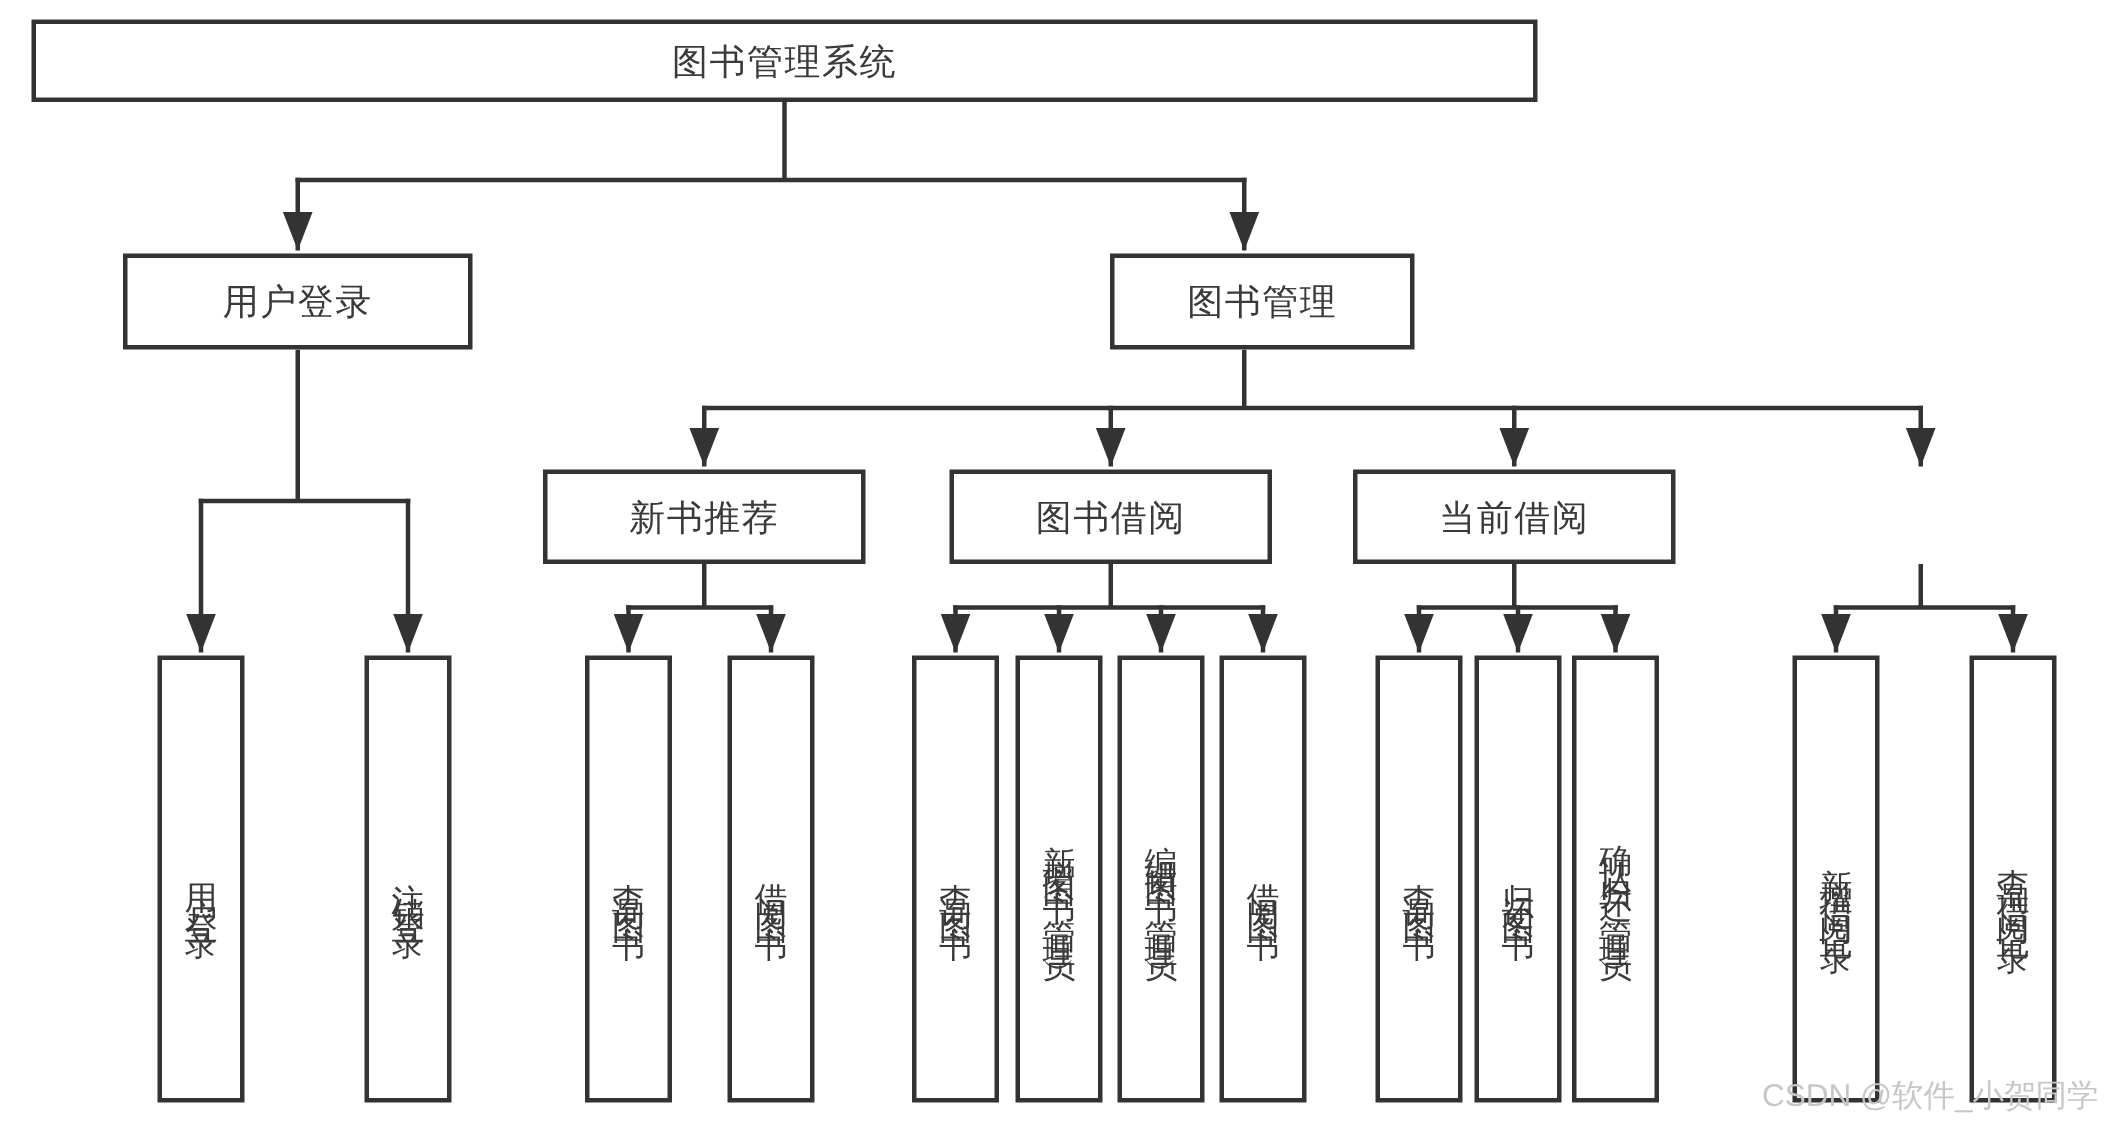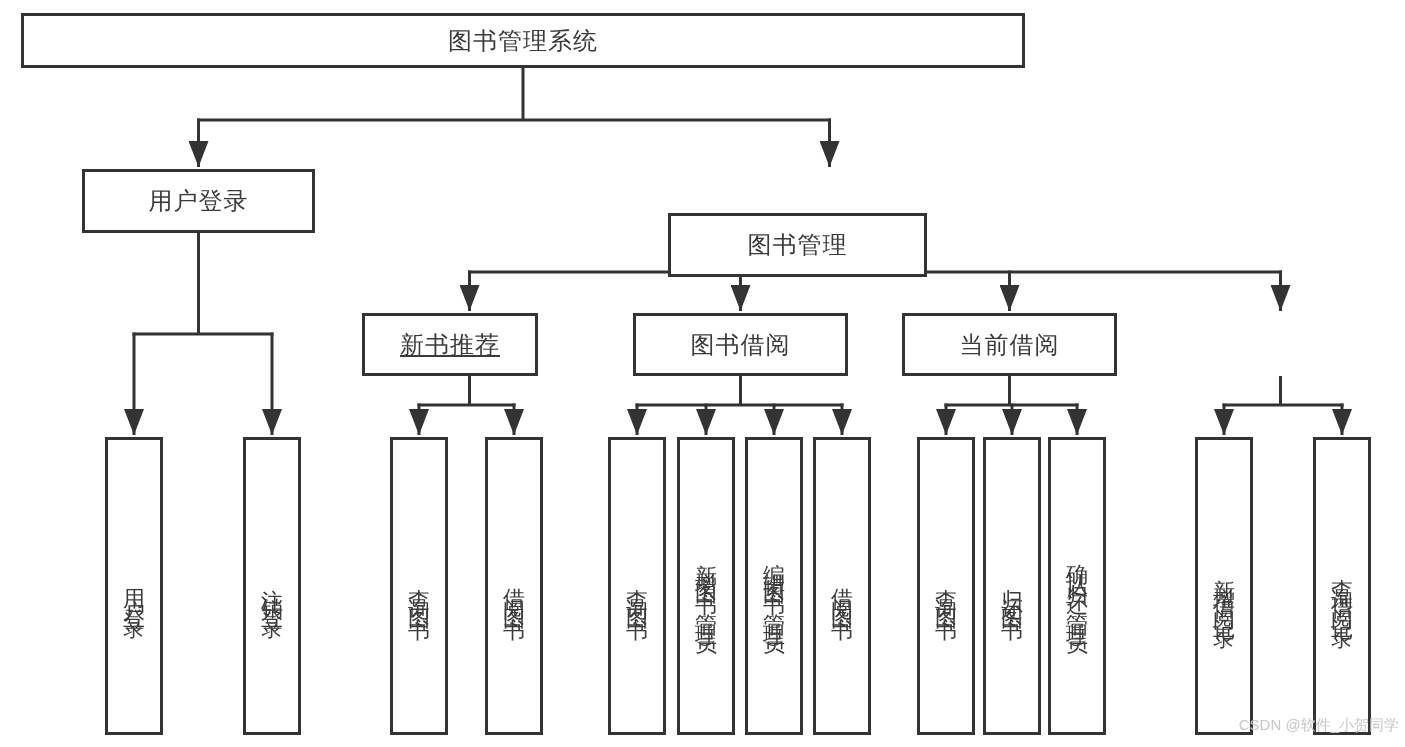--- a/index.html
+++ b/index.html
@@ -35,40 +35,40 @@
     writing-mode: vertical-rl;
     text-orientation: mixed;
     letter-spacing: 10px;
     line-height: 1;
     margin-bottom: -10px; 
   }
 
   
   #root-node      { left: 21px;  top: 13px;  width: 1004px; height: 55px; text-align: right; }
   #node-user      { left: 82px;  top: 169px; width: 233px;  height: 64px; }
-  #node-book-mgmt { left: 668px; top: 169px; width: 259px;  height: 64px; margin-top: 44px; }
-
-  #node-recommend { left: 362px;  top: 313px; width: 176px; height: 63px; text-decoration: underline; }
+  #node-book-mgmt { left: 740px; top: 169px; width: 203px;  height: 64px; }
+
+  #node-recommend { left: 362px;  top: 313px; width: 215px; height: 63px; }
   #node-borrow    { left: 633px;  top: 313px; width: 215px; height: 63px; font-family: Liberation Mono, monospace; }
   #node-current   { left: 902px;  top: 313px; width: 215px; height: 63px; }
   #node-record    { left: 1173px; top: 313px; width: 215px; height: 63px; }
 
   .leaf { top: 437px; width: 58px; height: 298px; }
   #leaf-a1 { left: 105px; }  #leaf-a2 { left: 243px; }
   #leaf-b1 { left: 390px; }  #leaf-b2 { left: 485px; }
   #leaf-c1 { left: 608px; }  #leaf-c2 { left: 677px; }
   #leaf-c3 { left: 745px; }  #leaf-c4 { left: 813px; }
   #leaf-d1 { left: 917px; }  #leaf-d2 { left: 983px; }
   #leaf-d3 { left: 1048px; }
   #leaf-e1 { left: 1195px; } #leaf-e2 { left: 1313px; }
 
   .watermark {
     position: absolute;
     right: 6px; top: 716px;
-    font-size: 15px;
+    font-size: 21px;
     color: var(--watermark);
     z-index: 3;
     white-space: nowrap;
   }
 </style>
 </head>
 <body>
 
 <div class="canvas">
 

